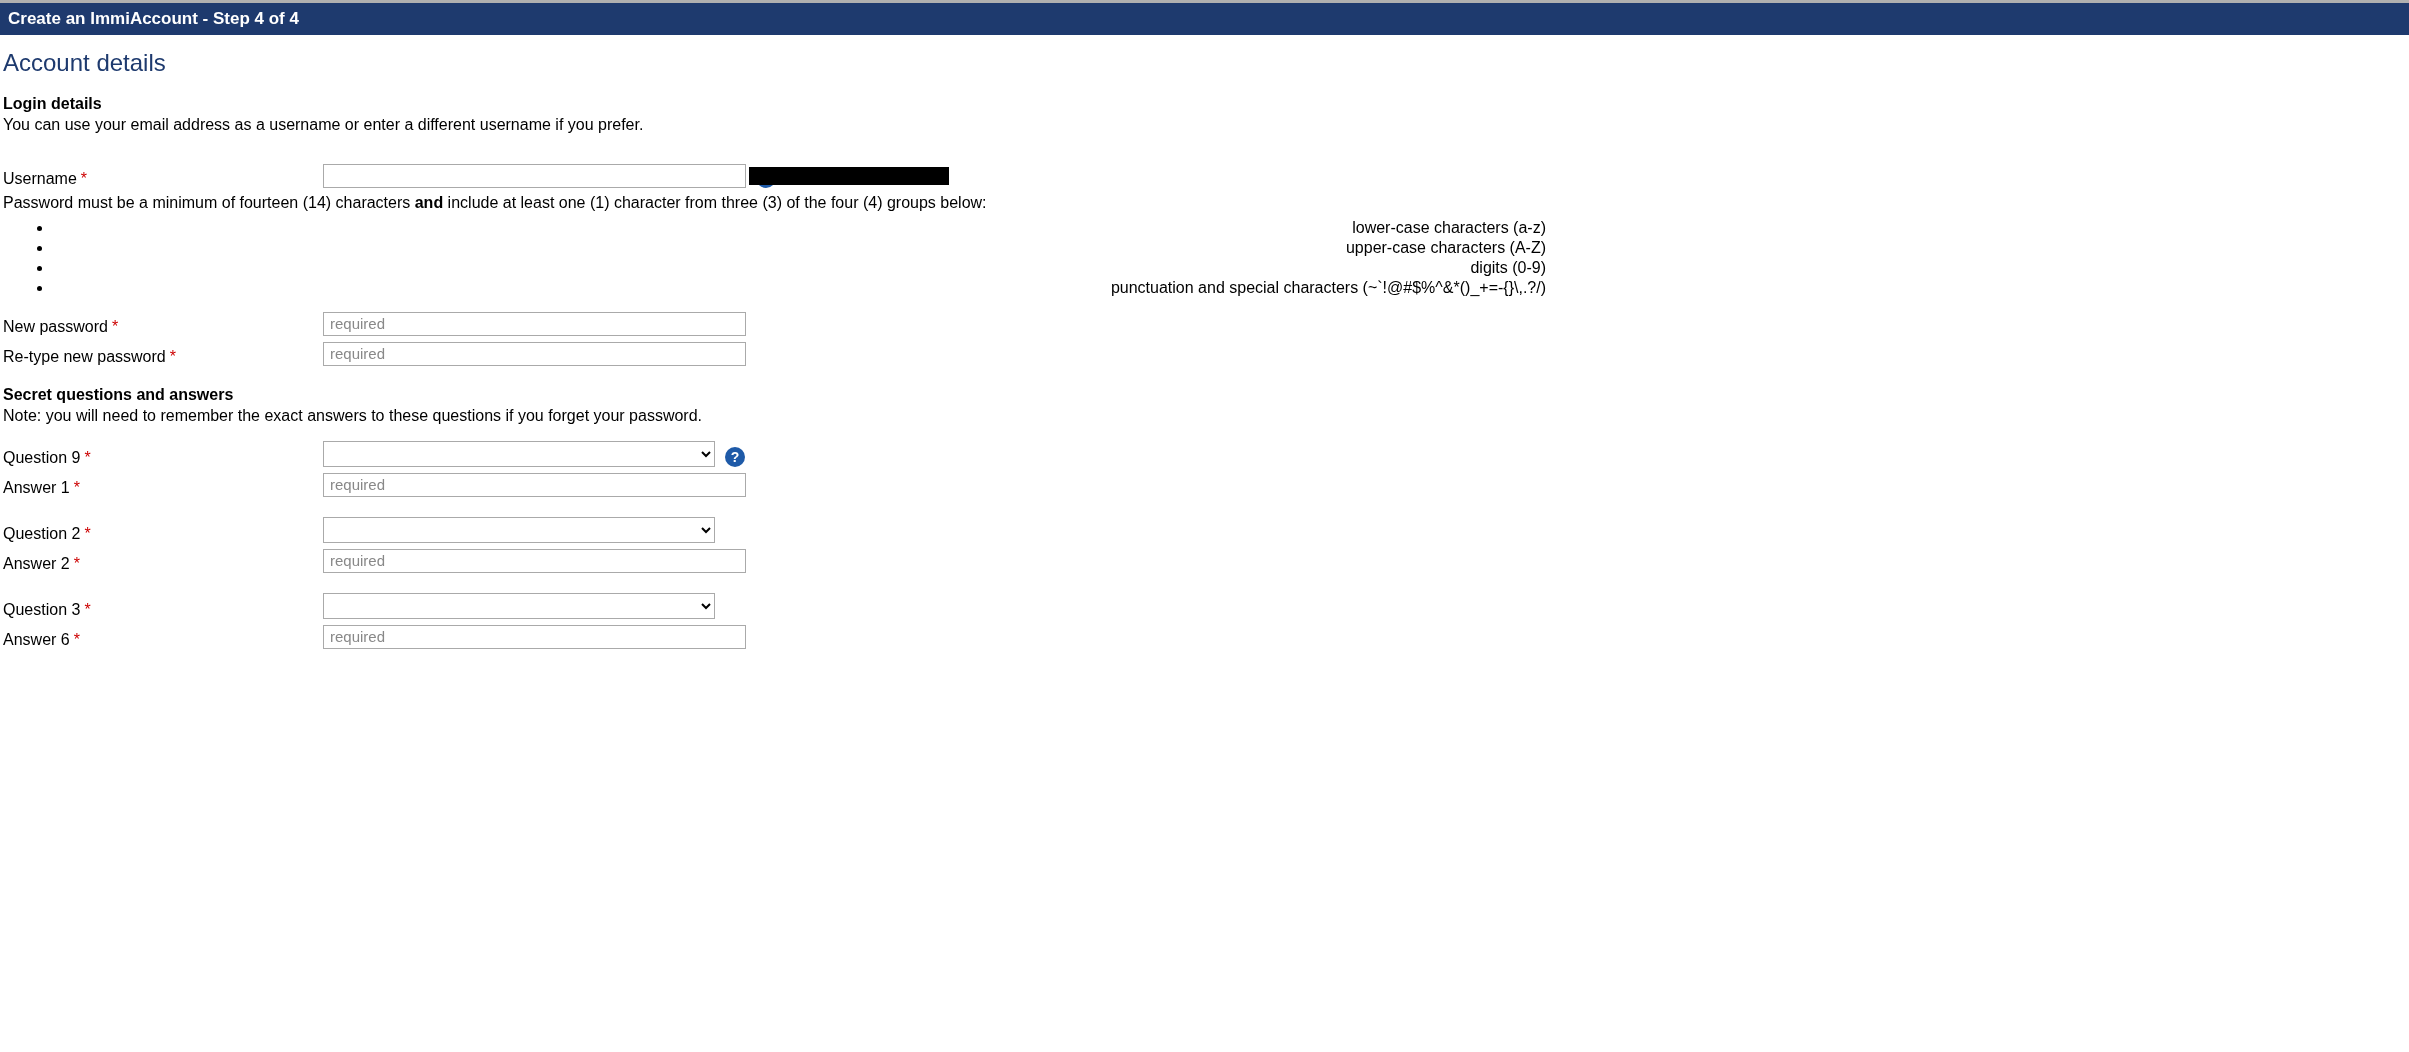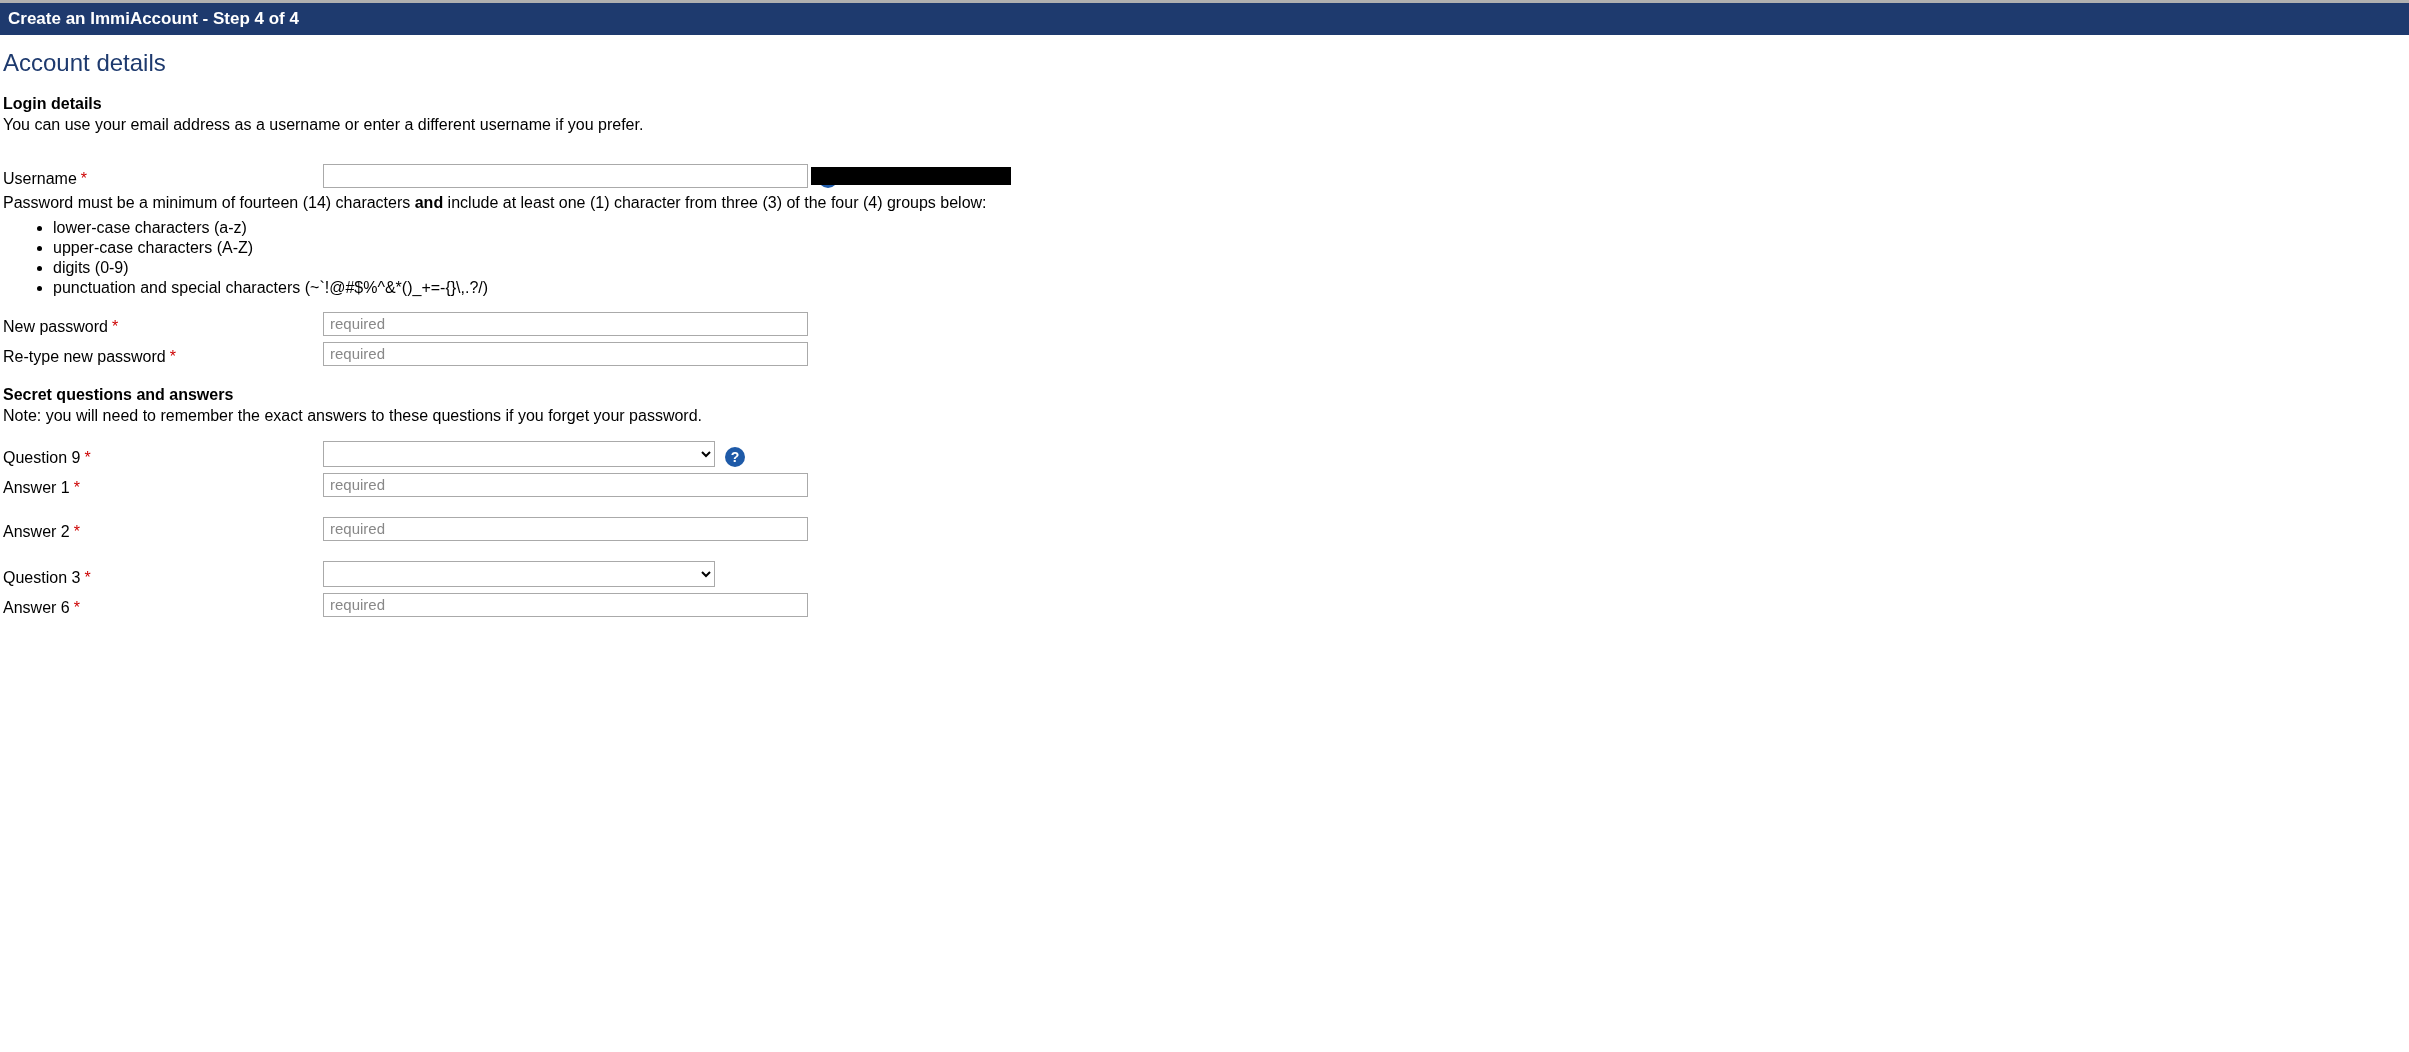--- a/index.html
+++ b/index.html
@@ -55,21 +55,21 @@
     .label-col {
       width: 320px;
       flex-shrink: 0;
       font-size: 16px;
     }
     .required-star {
       color: #cc0000;
       margin-left: 4px;
     }
     .input-text {
-      width: 485px;
+      width: 423px;
       height: 24px;
       border: 1px solid #aaa;
       padding: 2px 6px;
       font-size: 15px;
     }
     .input-text::placeholder {
       color: #888;
     }
     .select-box {
       width: 392px;
@@ -94,20 +94,21 @@
     }
     ul.rules {
       list-style: disc;
       margin-left: 50px;
       margin-top: 6px;
       margin-bottom: 14px;
       font-size: 16px;
     }
     ul.rules li {
       line-height: 1.25;
+      text-align: right;
     }
     .spacer {
       height: 14px;
     }
     .username-redact {
       display: inline-block;
       background: #000;
       width: 200px;
       height: 18px;
       position: absolute;
@@ -191,20 +192,26 @@
     <div class="label-col">
       <span>Answer 1</span><span class="required-star">*</span>
     </div>
     <input type="text" class="input-text" placeholder="required" style="">
   </div>
 
   <div class="spacer"></div>
 
   <div class="form-row">
     <div class="label-col">
+      <span>Question 2</span><span class="required-star">*</span>
+    </div>
+    <select class="select-box"><option></option></select>
+  </div>
+  <div class="form-row">
+    <div class="label-col">
       <span>Answer 2</span><span class="required-star">*</span>
     </div>
     <input type="text" class="input-text" placeholder="required" style="">
   </div>
 
   <div class="spacer"></div>
 
   <div class="form-row">
     <div class="label-col">
       <span>Question 3</span><span class="required-star">*</span>

